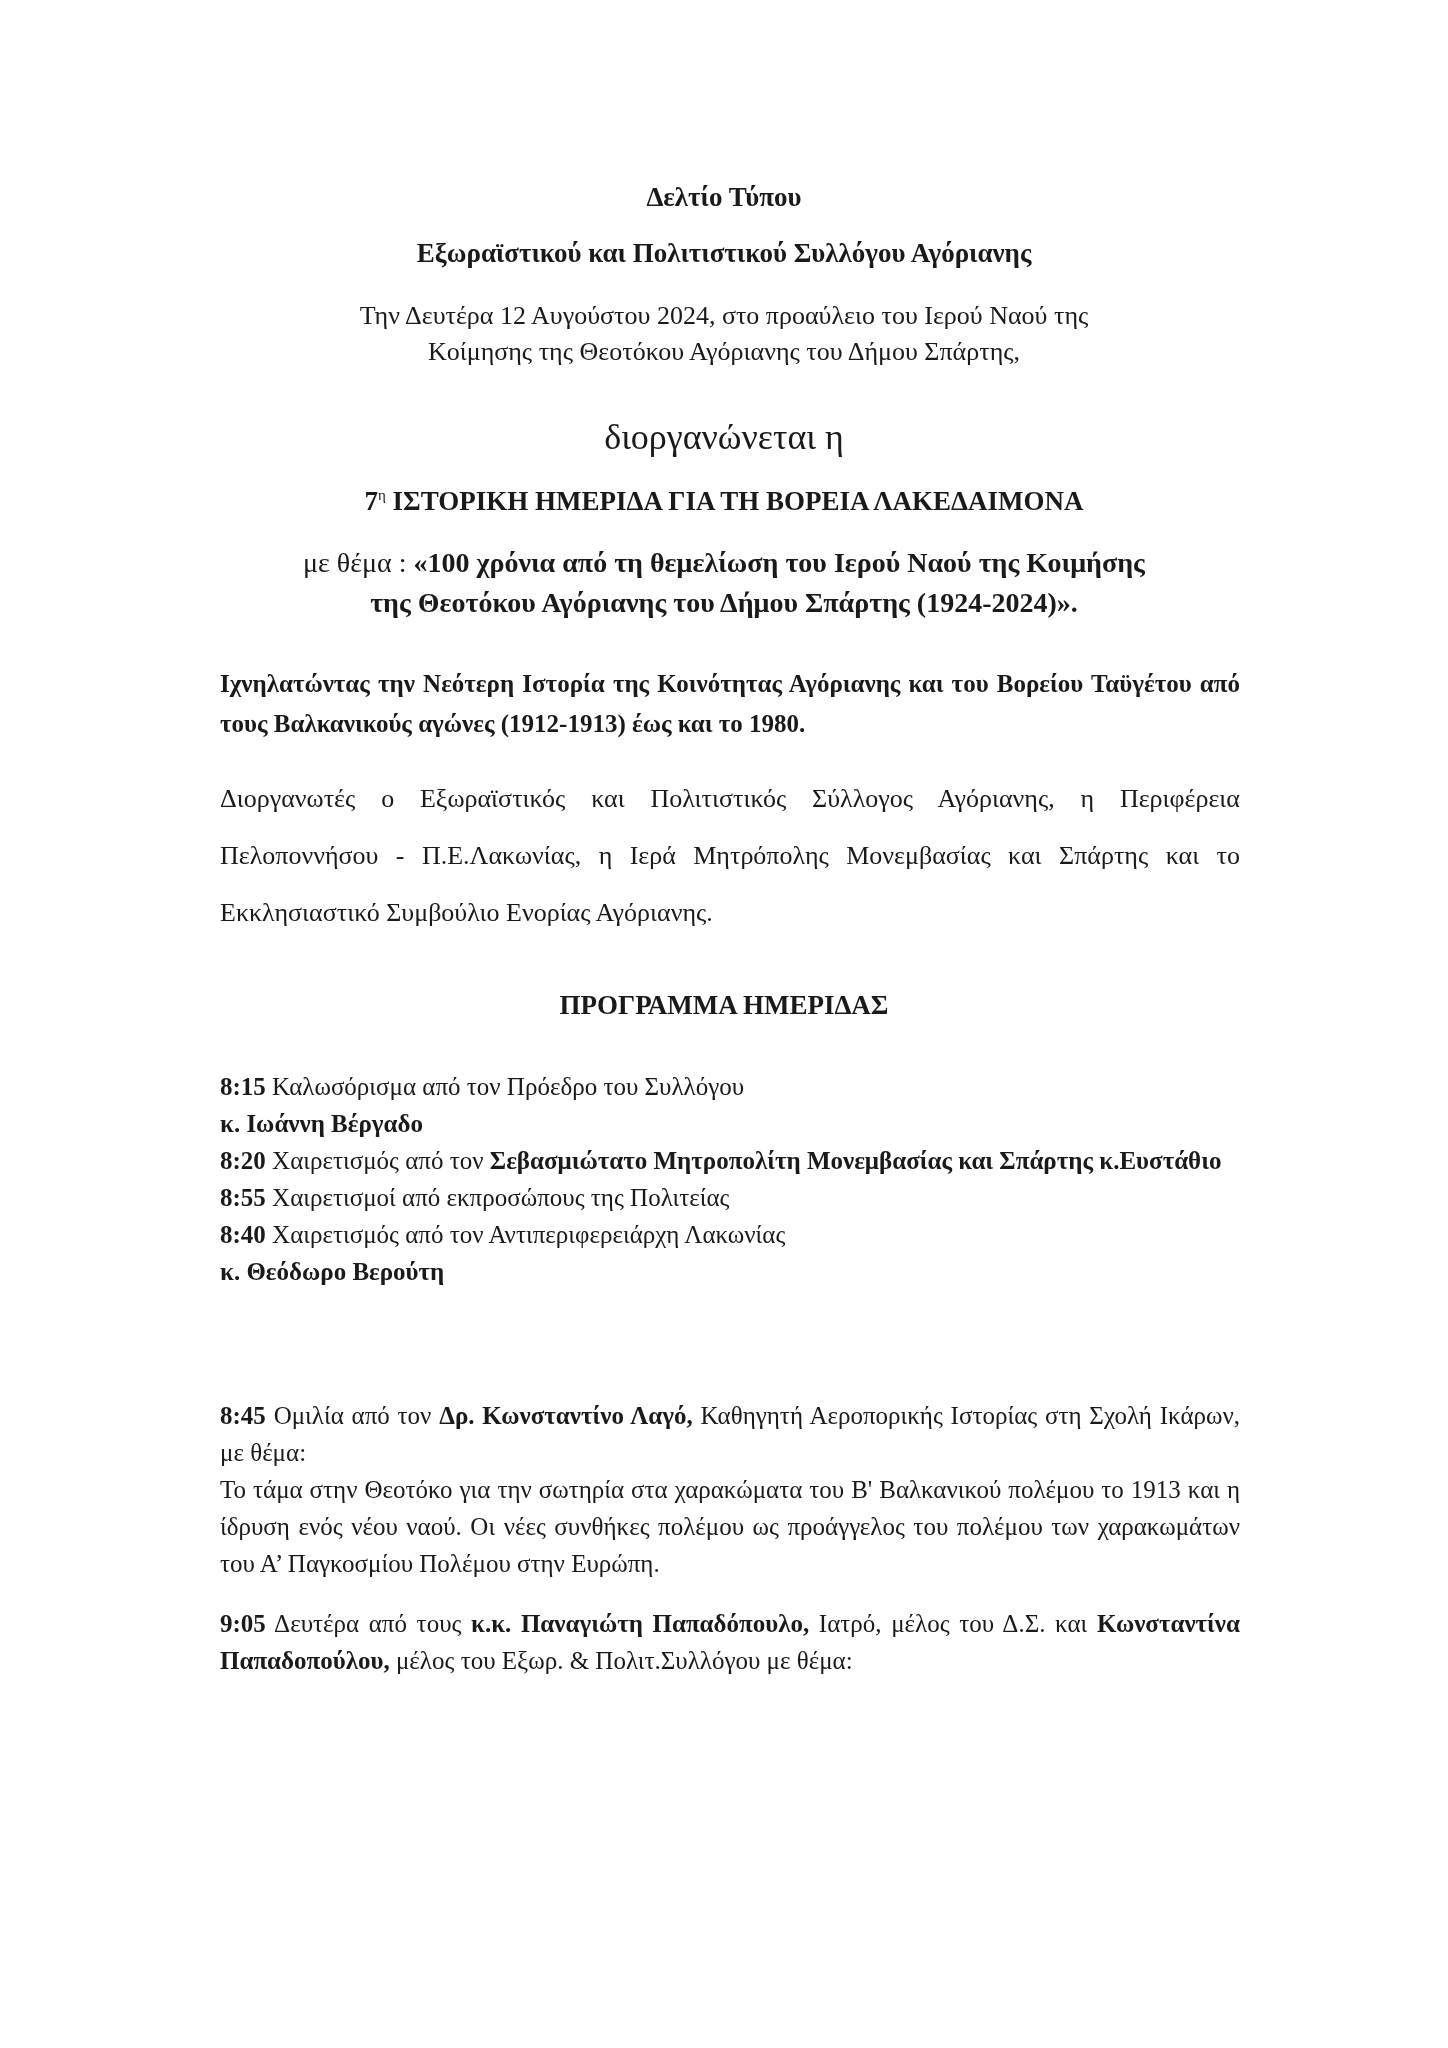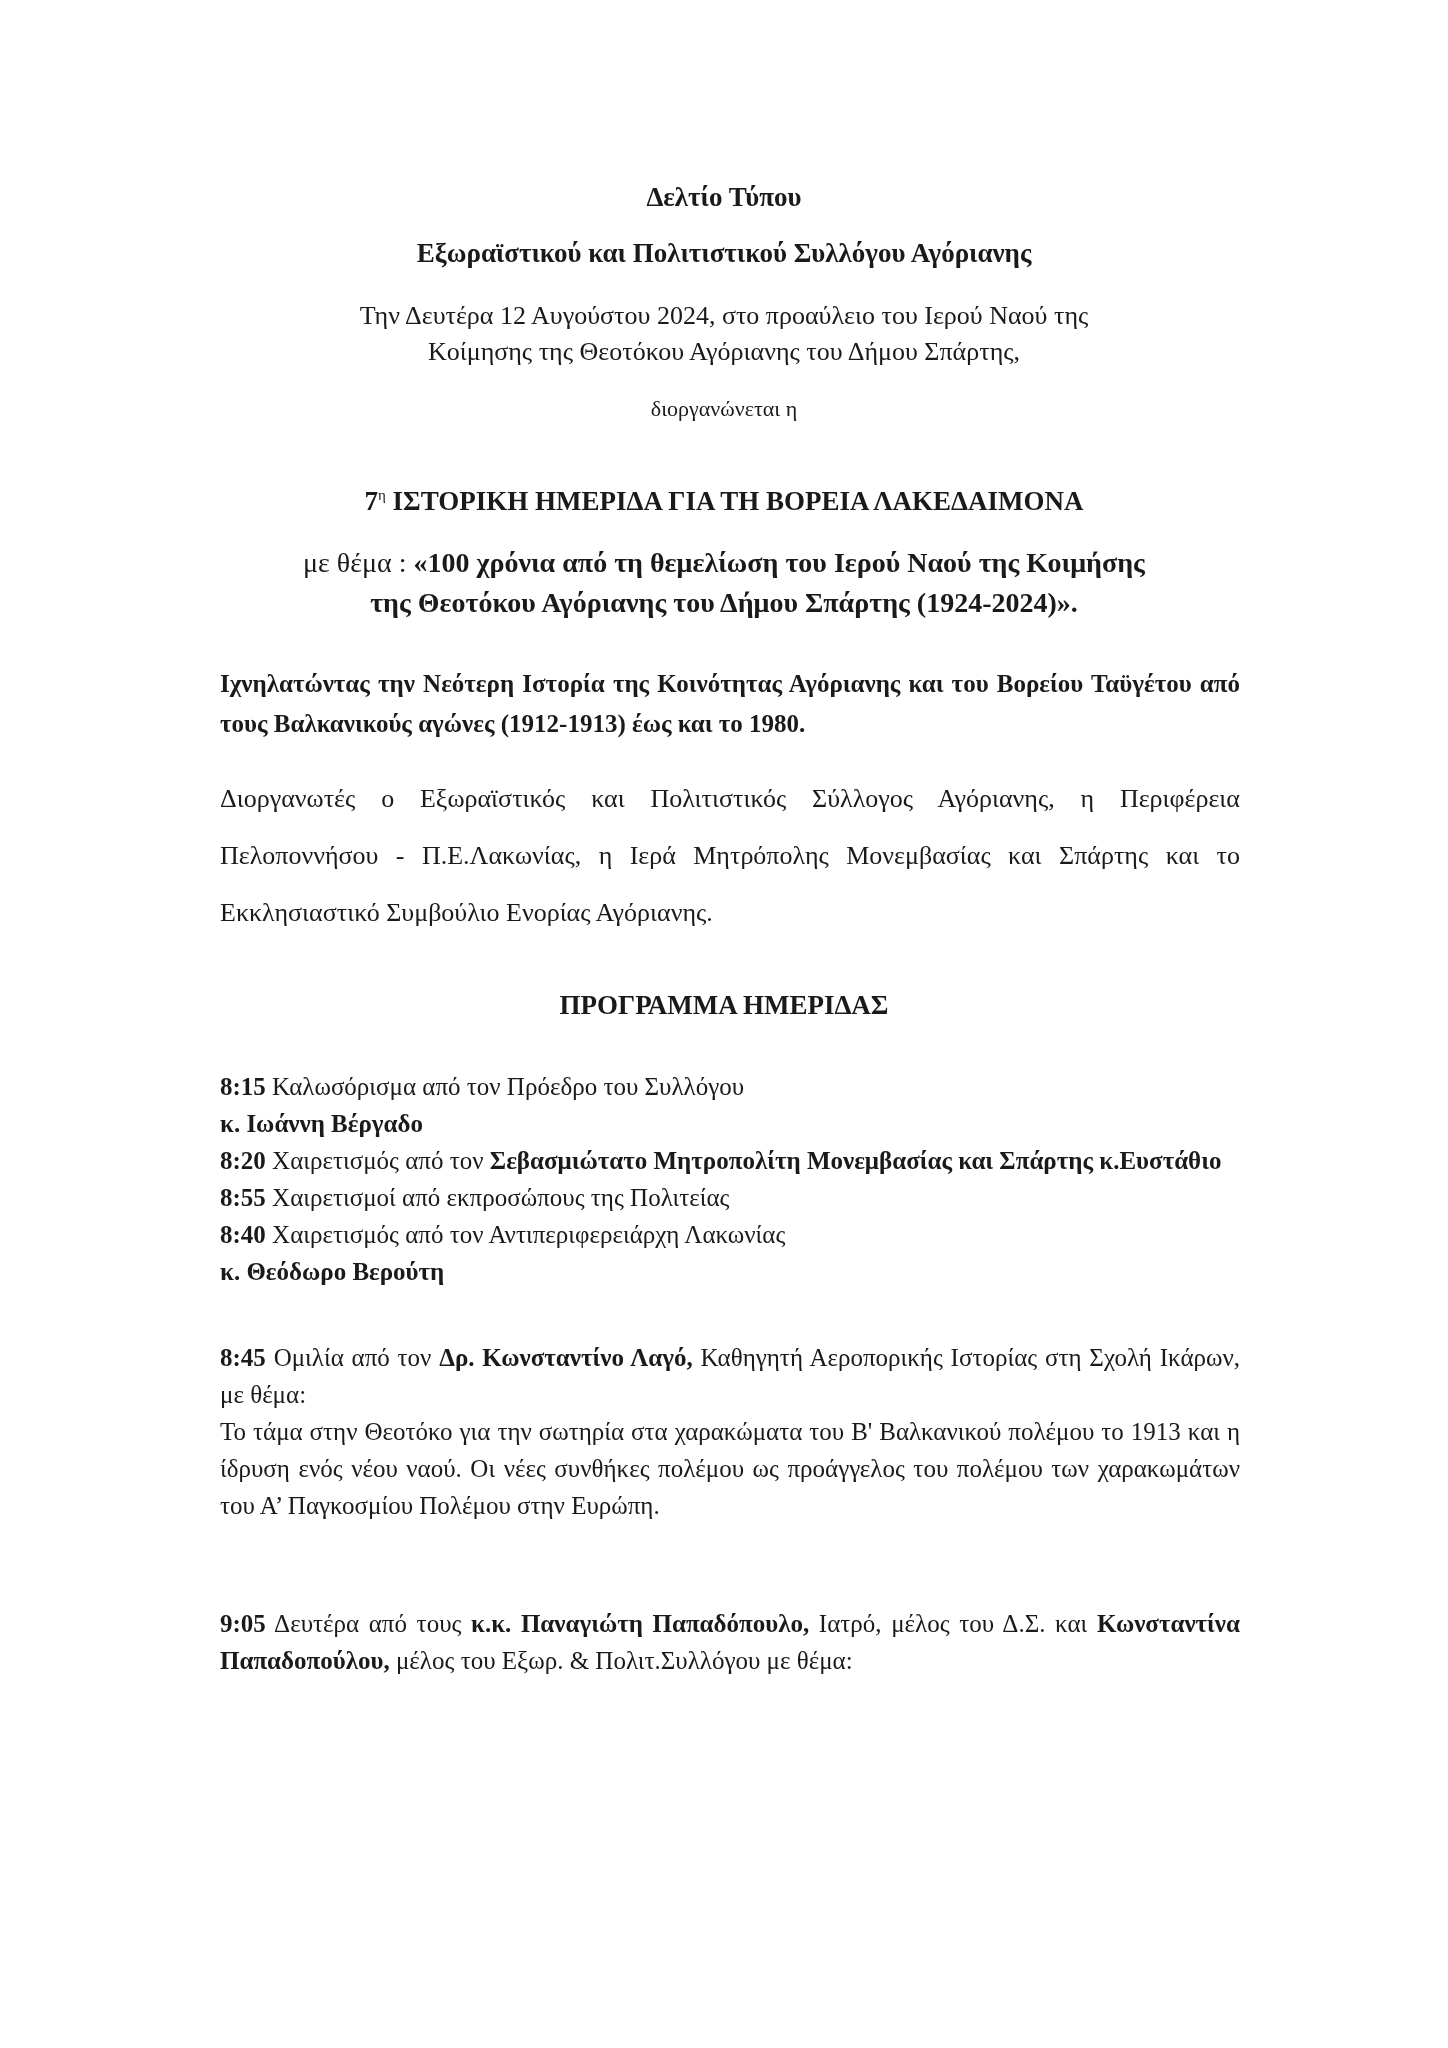--- a/index.html
+++ b/index.html
@@ -7,34 +7,34 @@
     width: 1448px; height: 2048px; position: relative; overflow: hidden;
     font-family: "Liberation Serif", "DejaVu Serif", serif;
     color: #1a1a1a;
   }
   .page { position: absolute; left: 0; top: 0; width: 1448px; height: 1796px; }
   .center { position: absolute; left: 0; width: 1448px; text-align: center; }
   .title { top: 182px; font-size: 27px; font-weight: bold; }
   .org { top: 238px; font-size: 27px; font-weight: bold; }
   .intro { top: 298px; font-size: 26px; line-height: 36px; }
   .intro span { display: block; }
-  .org-verb { top: 396px; font-size: 22px; }
+  .org-verb { top: 416px; font-size: 36px; }
   .event { top: 486px; font-size: 27px; font-weight: bold; }
   .event sup { font-size: 15px; font-weight: normal; vertical-align: 10px; }
   .theme { top: 543px; font-size: 28px; line-height: 40px; }
   .theme .lbl { font-weight: normal; }
   .theme .val { font-weight: bold; }
   .block { position: absolute; left: 220px; width: 1020px; }
   .trace { top: 664px; font-size: 25px; font-weight: bold; line-height: 40px; text-align: justify; text-align-last: left; }
   .organizers { top: 770px; font-size: 26px; line-height: 57px; text-align: justify; }
   .program-title { top: 990px; font-size: 27px; font-weight: bold; }
   .program { top: 1068px; font-size: 25px; line-height: 37px; }
   .program p { margin: 0; }
   .talk { font-size: 25px; line-height: 37px; text-align: justify; }
-  .talk1 { top: 1339px; }
+  .talk1 { top: 1397px; }
   .talk2 { top: 1605px; }
   .talk p { margin: 0; }
   b { font-weight: bold; }
 </style>
 </head>
 <body>
 
 <div class="page">
 
   <div class="center title">Δελτίο Τύπου</div>

